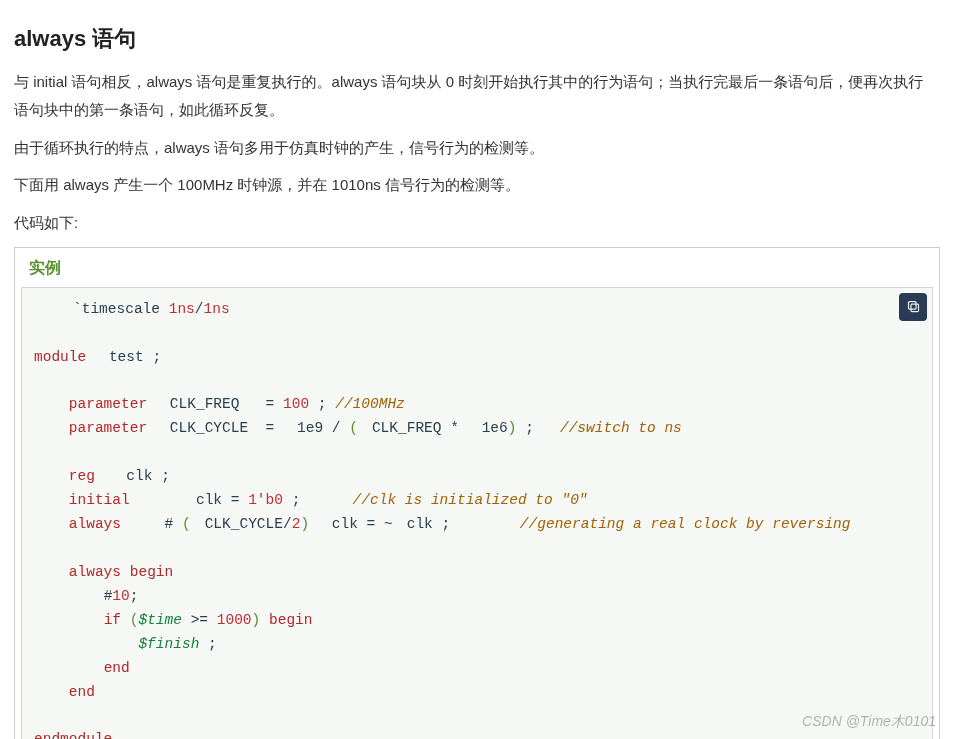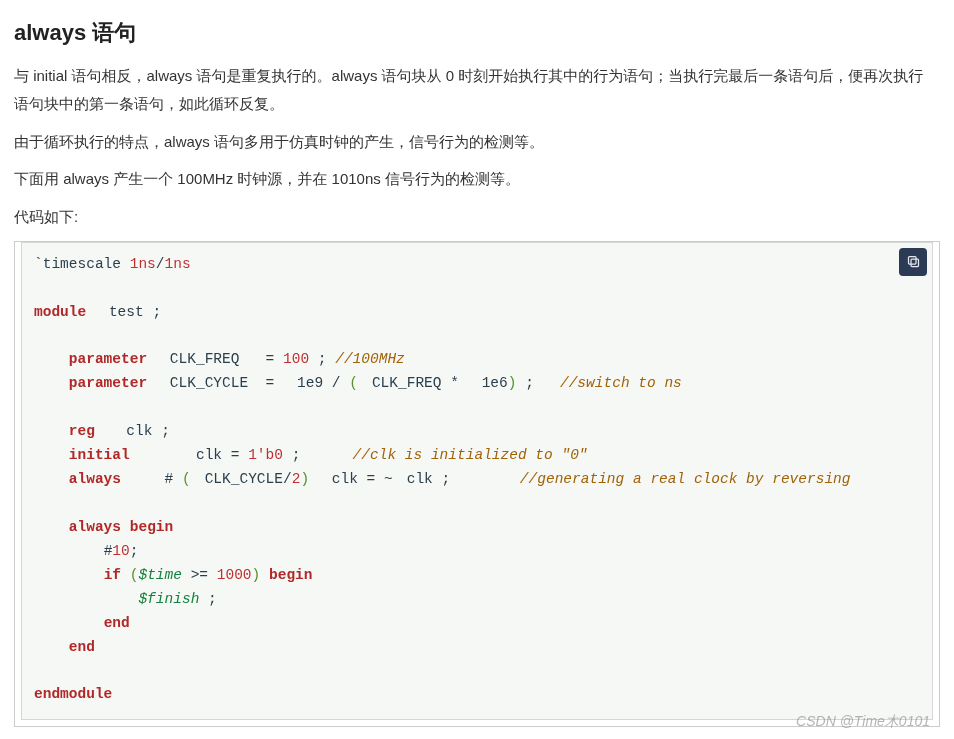--- a/index.html
+++ b/index.html
@@ -9,21 +9,21 @@
     font-family: -apple-system, BlinkMacSystemFont, "Segoe UI", "PingFang SC", "Microsoft YaHei", sans-serif;
     font-size: 15px;
     color: #333;
     background: #fff;
     width: 954px;
   }
   h2.title {
     font-size: 22px;
     font-weight: 700;
     color: #222;
-    margin: 6px 0 14px 0;
+    margin: 12px 0 14px 0;
   }
   p.para {
     margin: 0 12px 10px 0;
     line-height: 1.85;
     color: #333;
     font-size: 15px;
   }
   .example-box {
     border: 1px solid #ccc;
     background: #fff;
@@ -58,49 +58,50 @@
     padding: 10px 12px 12px 12px;
     background: #f6f8f6;
     border: 1px solid #d6d6d6;
     font-family: Consolas, "Courier New", monospace;
     font-size: 14.5px;
     line-height: 1.65;
     color: #2a3f4d;
     white-space: pre;
     overflow-x: auto;
   }
-  .tk-dir   { color: #2a3f4d; }
+  .tk-dir   { color: #2a3f4d; margin-left: 39px; }
   .tk-num   { color: #c03030; }
   .tk-op    { color: #2a3f4d; }
-  .tk-kw    { color: #b02828; font-weight: 700; }
+  .tk-kw    { color: #b02828; font-weight: 400; }
   .tk-ident { color: #2a3f4d; margin-left: 14px; }
   .tk-paren { color: #5a8f2f; }
   .tk-comm  { color: #a16207; font-style: italic; }
   .tk-sys   { color: #15803d; font-style: italic; }
   .watermark {
     position: fixed;
-    right: 24px;
+    right: 18px;
     bottom: 8px;
     color: rgba(120,120,120,0.55);
     font-size: 14px;
     font-style: italic;
     pointer-events: none;
   }
 </style>
 </head>
 <body>
 
 <h2 class="title">always 语句</h2>
 
 <p class="para">与 initial 语句相反，always 语句是重复执行的。always 语句块从 0 时刻开始执行其中的行为语句；当执行完最后一条语句后，便再次执行语句块中的第一条语句，如此循环反复。</p>
 <p class="para">由于循环执行的特点，always 语句多用于仿真时钟的产生，信号行为的检测等。</p>
 <p class="para">下面用 always 产生一个 100MHz 时钟源，并在 1010ns 信号行为的检测等。</p>
 <p class="para">代码如下:</p>
 
 <div class="example-box">
+  <div class="example-header">实例</div>
 
   <div class="code-wrap">
     <div class="copy-btn">
       <svg width="15" height="15" viewBox="0 0 24 24" fill="none" stroke="#e6e9ef" stroke-width="2">
         <rect x="8" y="8" width="12" height="12" rx="1.5"></rect>
         <rect x="4" y="4" width="12" height="12" rx="1.5"></rect>
       </svg>
     </div>
 
 <pre class="code"><span class="tk-dir">`timescale</span> <span class="tk-num">1ns</span><span class="tk-op">/</span><span class="tk-num">1ns</span>

